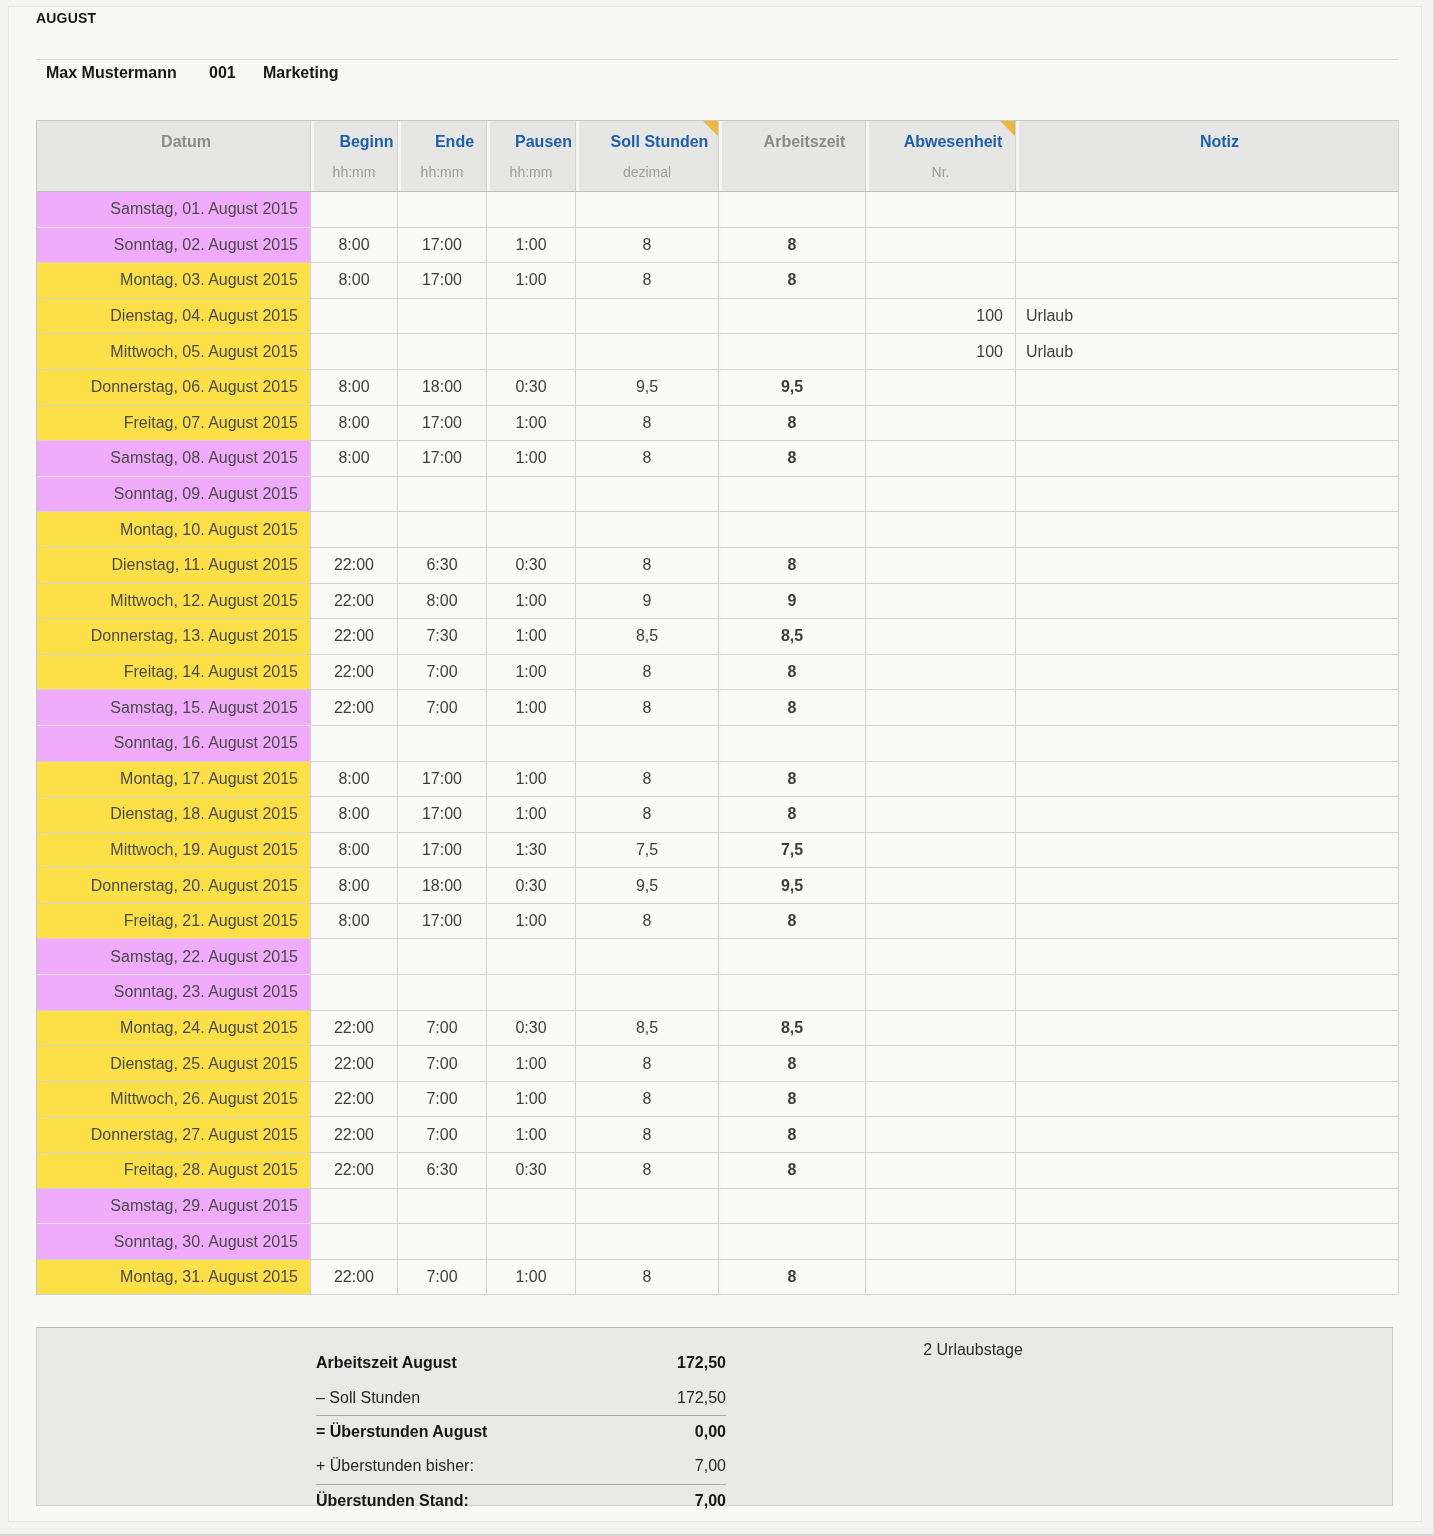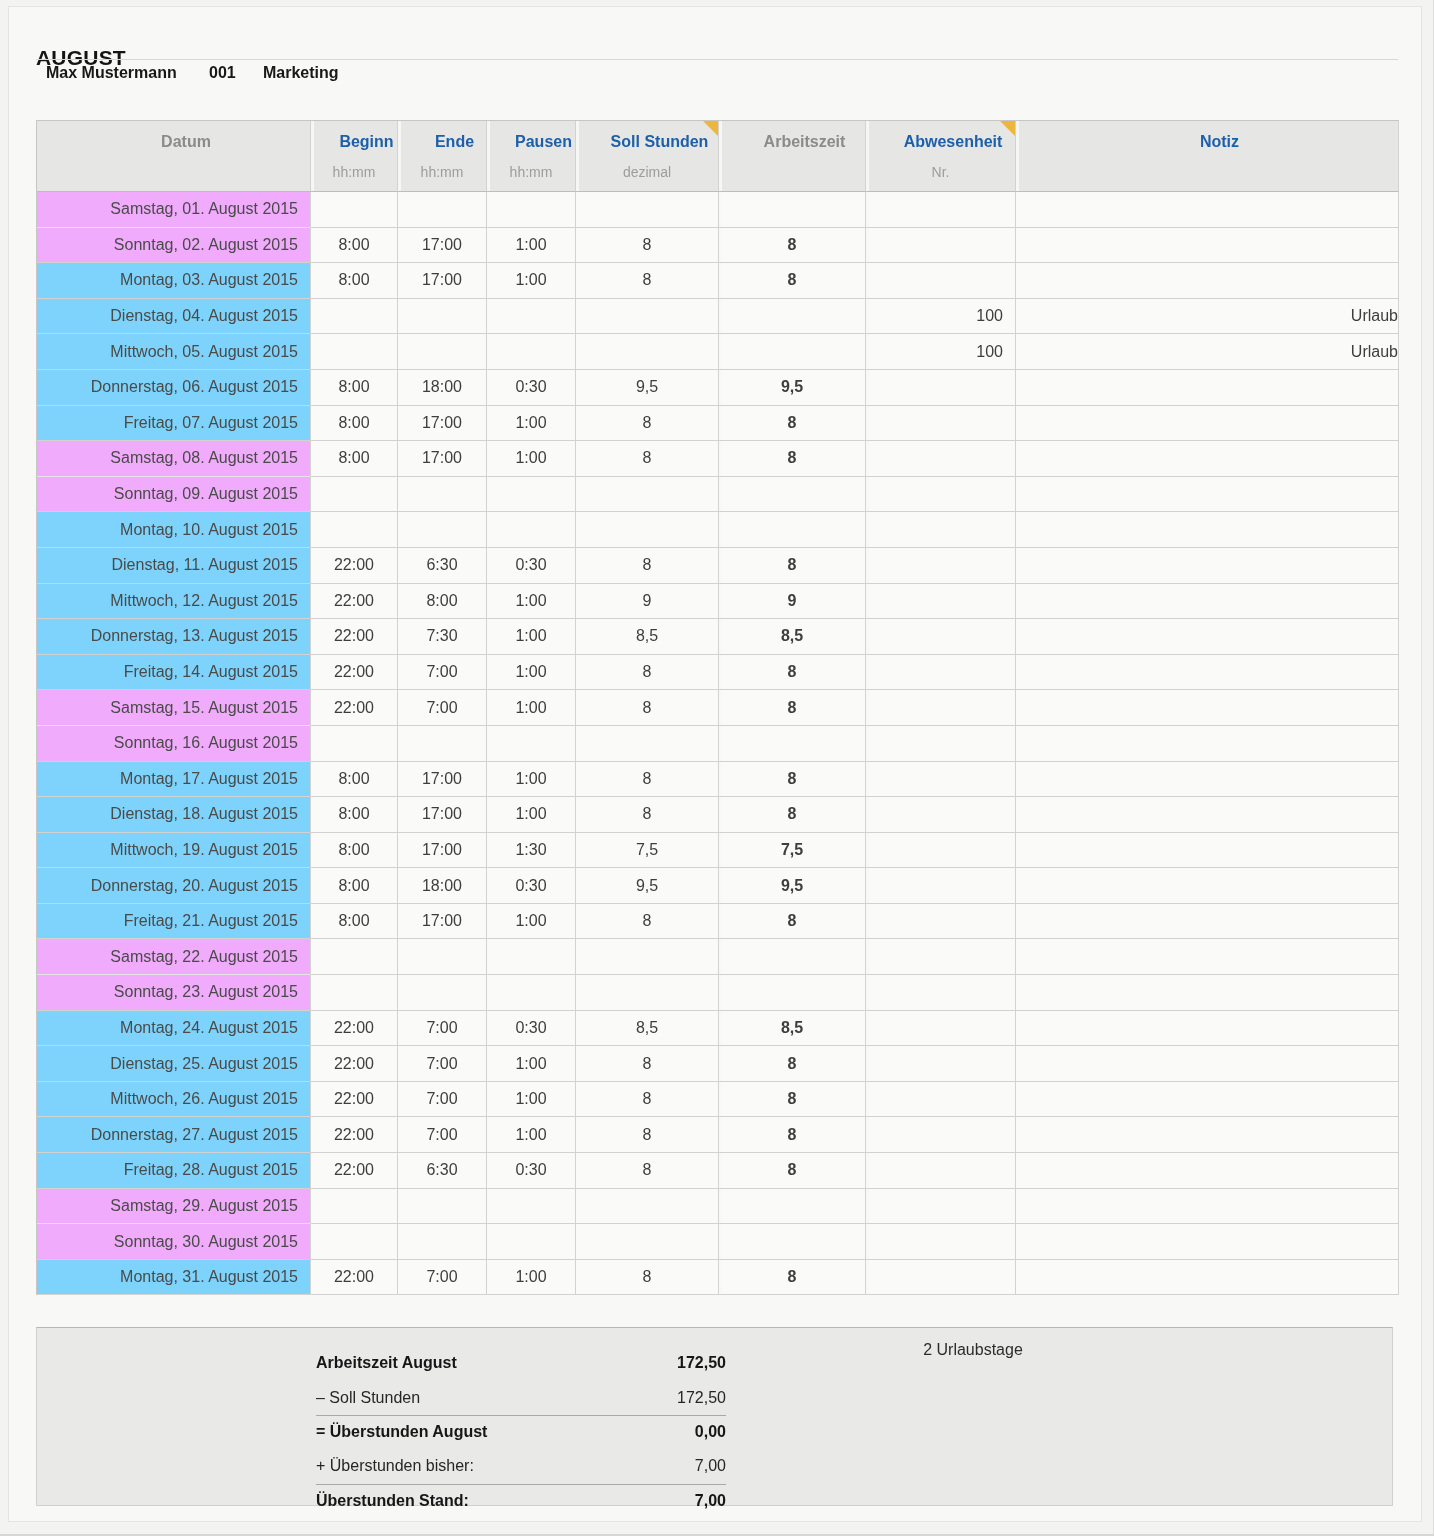--- a/index.html
+++ b/index.html
@@ -7,22 +7,22 @@
   .viewport {
     position:relative; width:1434px; height:1536px; overflow:hidden;
     background:#f3f3f2; font-family:"Liberation Sans", sans-serif;
     border-bottom:2px solid #d7d7d6; border-right:1px solid #dddddc;
   }
   .panel {
     position:absolute; left:8px; top:6px; width:1414px; height:1516px;
     background:#f8f8f7; border:1px solid #e4e4e3;
   }
   .title {
-    position:absolute; left:36px; top:10px; font-size:21px; font-weight:bold;
-    color:#141414; letter-spacing:0.2px;margin-top:36px;
+    position:absolute; left:36px; top:10px; font-size:14px; font-weight:bold;
+    color:#141414; letter-spacing:0.2px;
   }
   .title-divider {
     position:absolute; left:36px; top:59px; width:1362px; height:1px; background:#d8d8d7;
   }
   .employee { position:absolute; left:0; top:64px; width:100%; height:22px;
     font-weight:bold; font-size:16px; color:#181818; }
   .employee .emp-name { position:absolute; left:46px; }
   .employee .emp-id   { position:absolute; left:209px; }
   .employee .emp-dept { position:absolute; left:263px; }
 
@@ -44,27 +44,27 @@
   .unit   { color:#9d9d9c; font-size:14px; font-weight:normal; }
   .marker {
     position:absolute; top:0; right:0; width:0; height:0;
     border-top:15px solid var(--gold,#edb63e); border-left:15px solid transparent;
   }
   tbody td {
     height:35.6px; font-size:16px; color:#3e3e3d; text-align:center;
     background:#fafaf9; vertical-align:middle;
   }
   td.col-datum {
-    background:#7dd3fc; text-align:right; padding-right:12px; color:#4a4a49;
+    background:#fde047; text-align:right; padding-right:12px; color:#4a4a49;
   }
   tr.weekend td.col-datum { background:#f0abfc; }
   tr.sat td.col-datum { border-bottom-color:#e4e4e3; }
   td.col-arbeitszeit { font-weight:bold; box-shadow: inset 3px 0 0 #f8f8f7; }
   td.col-abwesenheit { text-align:right; padding-right:12px; box-shadow: inset 3px 0 0 #f8f8f7; }
-  td.col-notiz { text-align:right; padding-left:10px; }
+  td.col-notiz { text-align:left; padding-left:10px; }
 
   .summary {
     position:absolute; left:36px; top:1327px; width:1357px; height:179px;
     background:var(--summary-bg,#e9e9e8);
     border:1px solid #d0d0cf; border-top:1px solid #b7b7b6; padding-top:18px;
   }
   .sum-row {
     margin-left:279px; width:410px; height:34.4px;
     display:flex; justify-content:space-between; align-items:center;
     font-size:16px; color:#262626;

